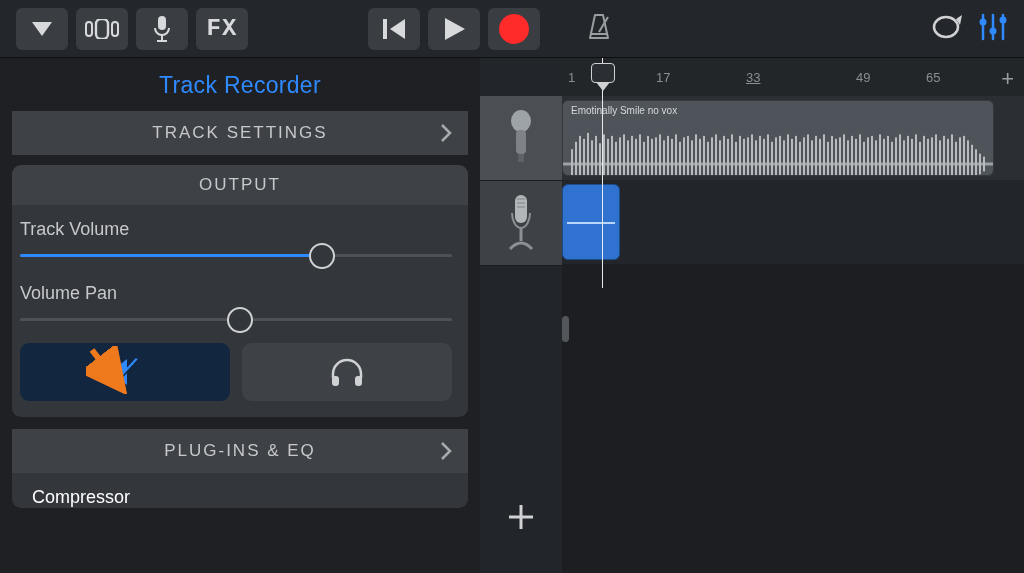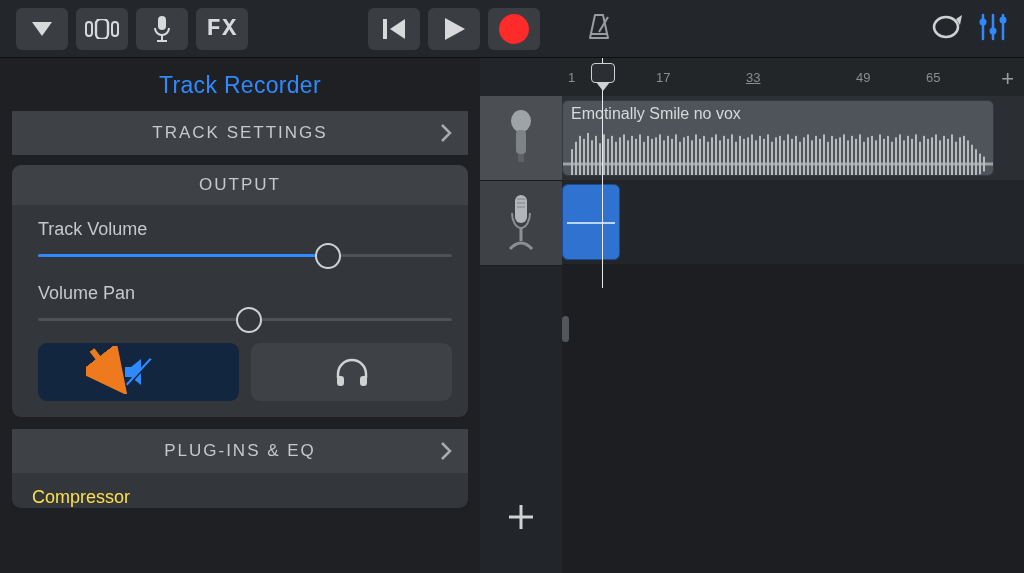--- a/index.html
+++ b/index.html
@@ -116,21 +116,21 @@
 .output-header span {
   color: #c6c8cb;
   font-size: 17px;
   letter-spacing: 2px;
   font-weight: 500;
 }
 .output-body {
   background: #33363b;
   border-bottom-left-radius: 9px;
   border-bottom-right-radius: 9px;
-  padding: 14px 16px 16px 26px;
+  padding: 14px 16px 16px 8px;
   margin-bottom: 12px;
 }
 
 .opt-label {
   color: #c6c8cb;
   font-size: 18px;
   margin-bottom: 14px;
 }
 .slider-track {
   position: relative;
@@ -181,21 +181,21 @@
   display: flex;
   align-items: center;
   justify-content: center;
   cursor: pointer;
 }
 .mute-active { background: #122640; }
 .mute-inactive { background: #3e4146; }
 
 .compressor-label{
  font-size:18px;
- color:#fde047;
+ color:#ffffff;
  margin:4px 0 12px 4px;
 }
 
 
 .ant-arrow {
   position: absolute;
   pointer-events: none;
 }
 
 
@@ -310,21 +310,21 @@
   background: #4e5459;
   border-radius: 6px;
   border:1px solid #363a3e;
   overflow: hidden;
 }
 .audio-region .region-title{
   position:absolute;
   left:8px;
   top:4px;
   color:#d7d9db;
-  font-size:16px;
+  font-size:10px;
 }
 .waveform-svg{
   position:absolute;
   left:0; right:0; top:26px; bottom:6px;
 }
 
 .blue-region{
   position:absolute;
   left:0;
   top:4px;

